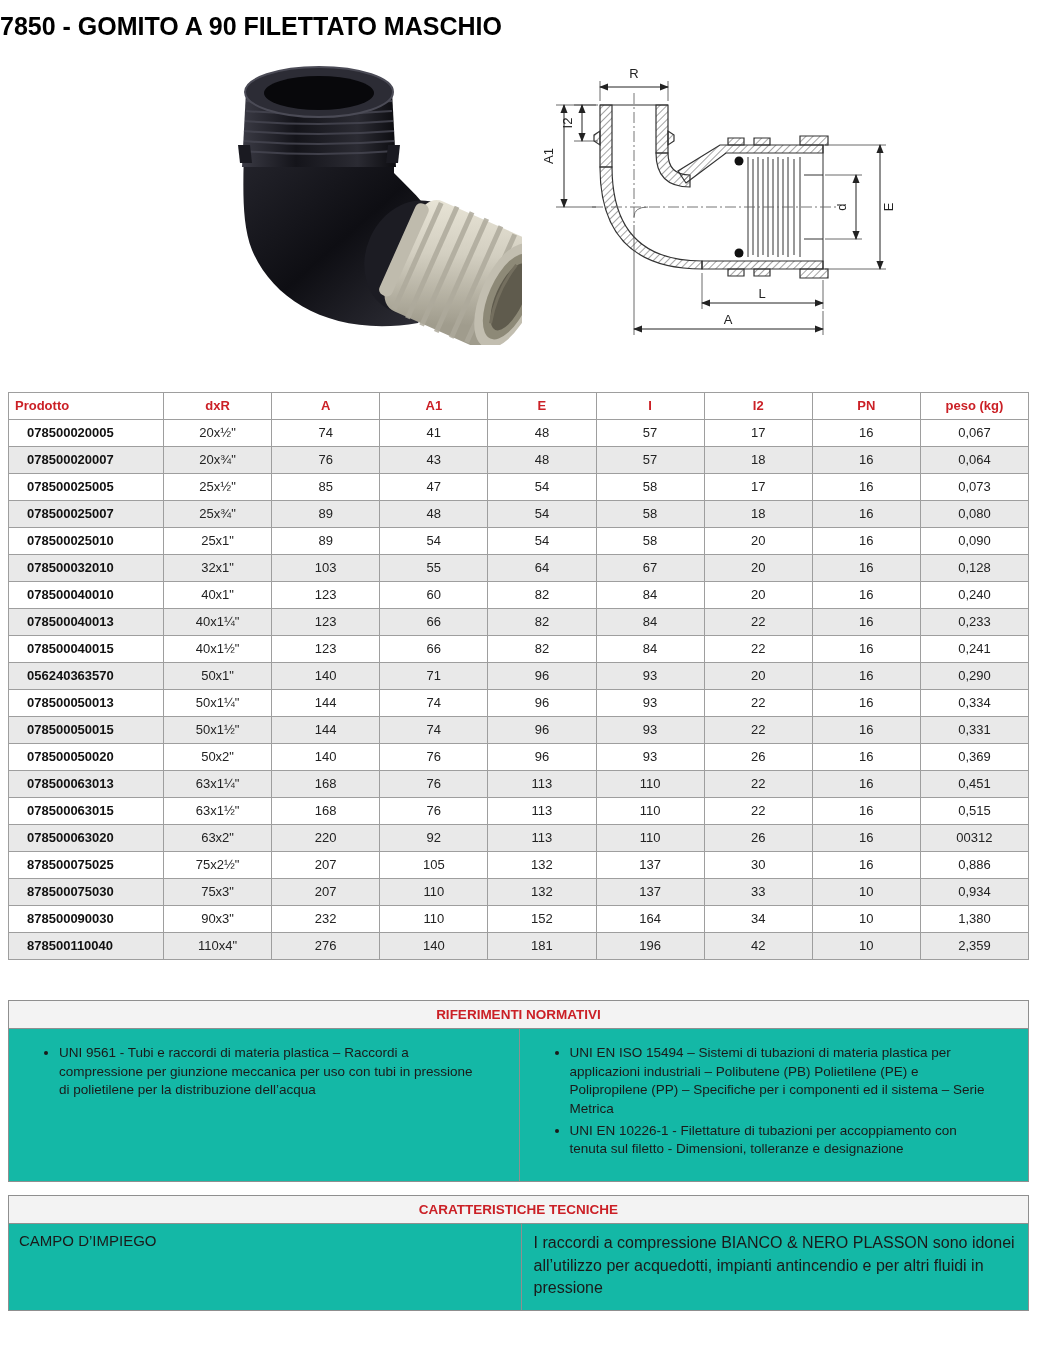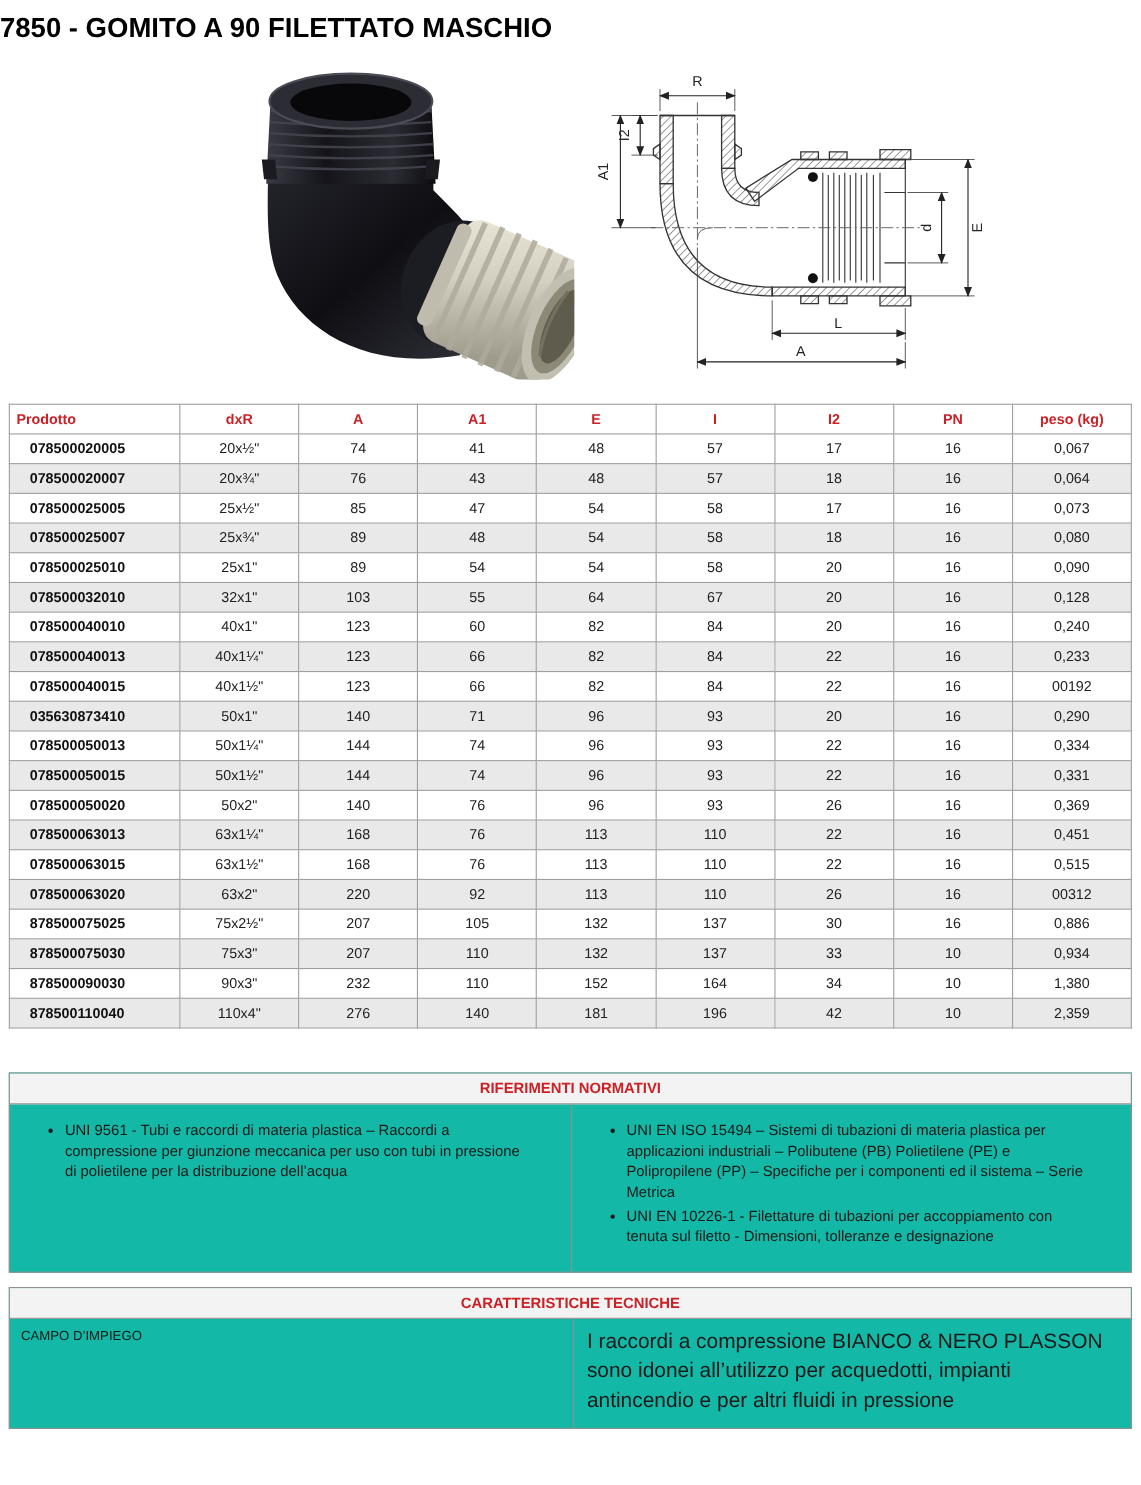--- a/index.html
+++ b/index.html
@@ -17,21 +17,21 @@
   .drawing { position:absolute; left:538px; top:12px; width:474px; height:300px; }
 
   table.dims {
     border-collapse:collapse; table-layout:fixed;
     width:1021px; margin:0 0 0 8px; font-size:13px;
   }
   table.dims th, table.dims td {
     border:1px solid #9e9e9e; padding:5px 6px; line-height:16px;
     overflow:hidden; white-space:nowrap;
   }
-  table.dims { border:1px solid #777; }
+  table.dims { border:1px solid #777;margin-top:25px; }
   table.dims thead th { color:var(--accent); font-weight:bold; text-align:center; background:#fff; }
   table.dims thead th:first-child { text-align:left; }
   table.dims tbody td { text-align:center; color:#222; }
   table.dims tbody td:first-child { text-align:left; font-weight:bold; color:#111;padding-left:18px; }
   table.dims tbody tr:nth-child(even) { background:var(--rowalt); }
 
   .info-box { border:1px solid #8f8f8f; margin:0 8px; background:#14b8a6; }
   .info-box.normative { margin-top:40px; }
   .info-box.technical { margin-top:13px; }
   .info-header {
@@ -40,23 +40,23 @@
     border-bottom:1px solid #8f8f8f;
   }
   .norm-cols { display:flex; min-height:152px; }
   .norm-col { width:50%; box-sizing:border-box; padding:15px 36px 14px 30px;
               font-size:13.5px; line-height:1.38; }
   .norm-col + .norm-col { border-left:1px solid #8f8f8f; }
   ul.bullets { margin:0; padding-left:20px; list-style:disc; }
   ul.bullets li { margin:0 0 3px 0; }
 
   .tech-row { display:flex; min-height:80px; }
-  .tech-label { width:50.2%; box-sizing:border-box; padding:8px 10px; font-size:12px; }
+  .tech-label { width:50.2%; box-sizing:border-box; padding:8px 10px; font-size:15px; }
   .tech-value { flex:1; border-left:1px solid #8f8f8f; box-sizing:border-box;
-                padding:8px 12px 10px 12px; font-size:19px; line-height:1.42; }
+                padding:8px 12px 10px 12px; font-size:16px; line-height:1.42; }
 
   svg text.dim { font-family:"Liberation Sans", sans-serif; font-size:13px; fill:#222; }
 </style>
 </head>
 <body>
 
 <h1 class="title">7850 - GOMITO A 90 FILETTATO MASCHIO</h1>
 
 <div class="media">
 
@@ -335,24 +335,24 @@
       </tr>
       <tr>
         <td>078500040015</td>
         <td>40x1½"</td>
         <td>123</td>
         <td>66</td>
         <td>82</td>
         <td>84</td>
         <td>22</td>
         <td>16</td>
-        <td>00192</td>
-      </tr>
-      <tr>
-        <td>035630873410</td>
+        <td>0,241</td>
+      </tr>
+      <tr>
+        <td>056240363570</td>
         <td>50x1"</td>
         <td>140</td>
         <td>71</td>
         <td>96</td>
         <td>93</td>
         <td>20</td>
         <td>16</td>
         <td>0,290</td>
       </tr>
       <tr>

